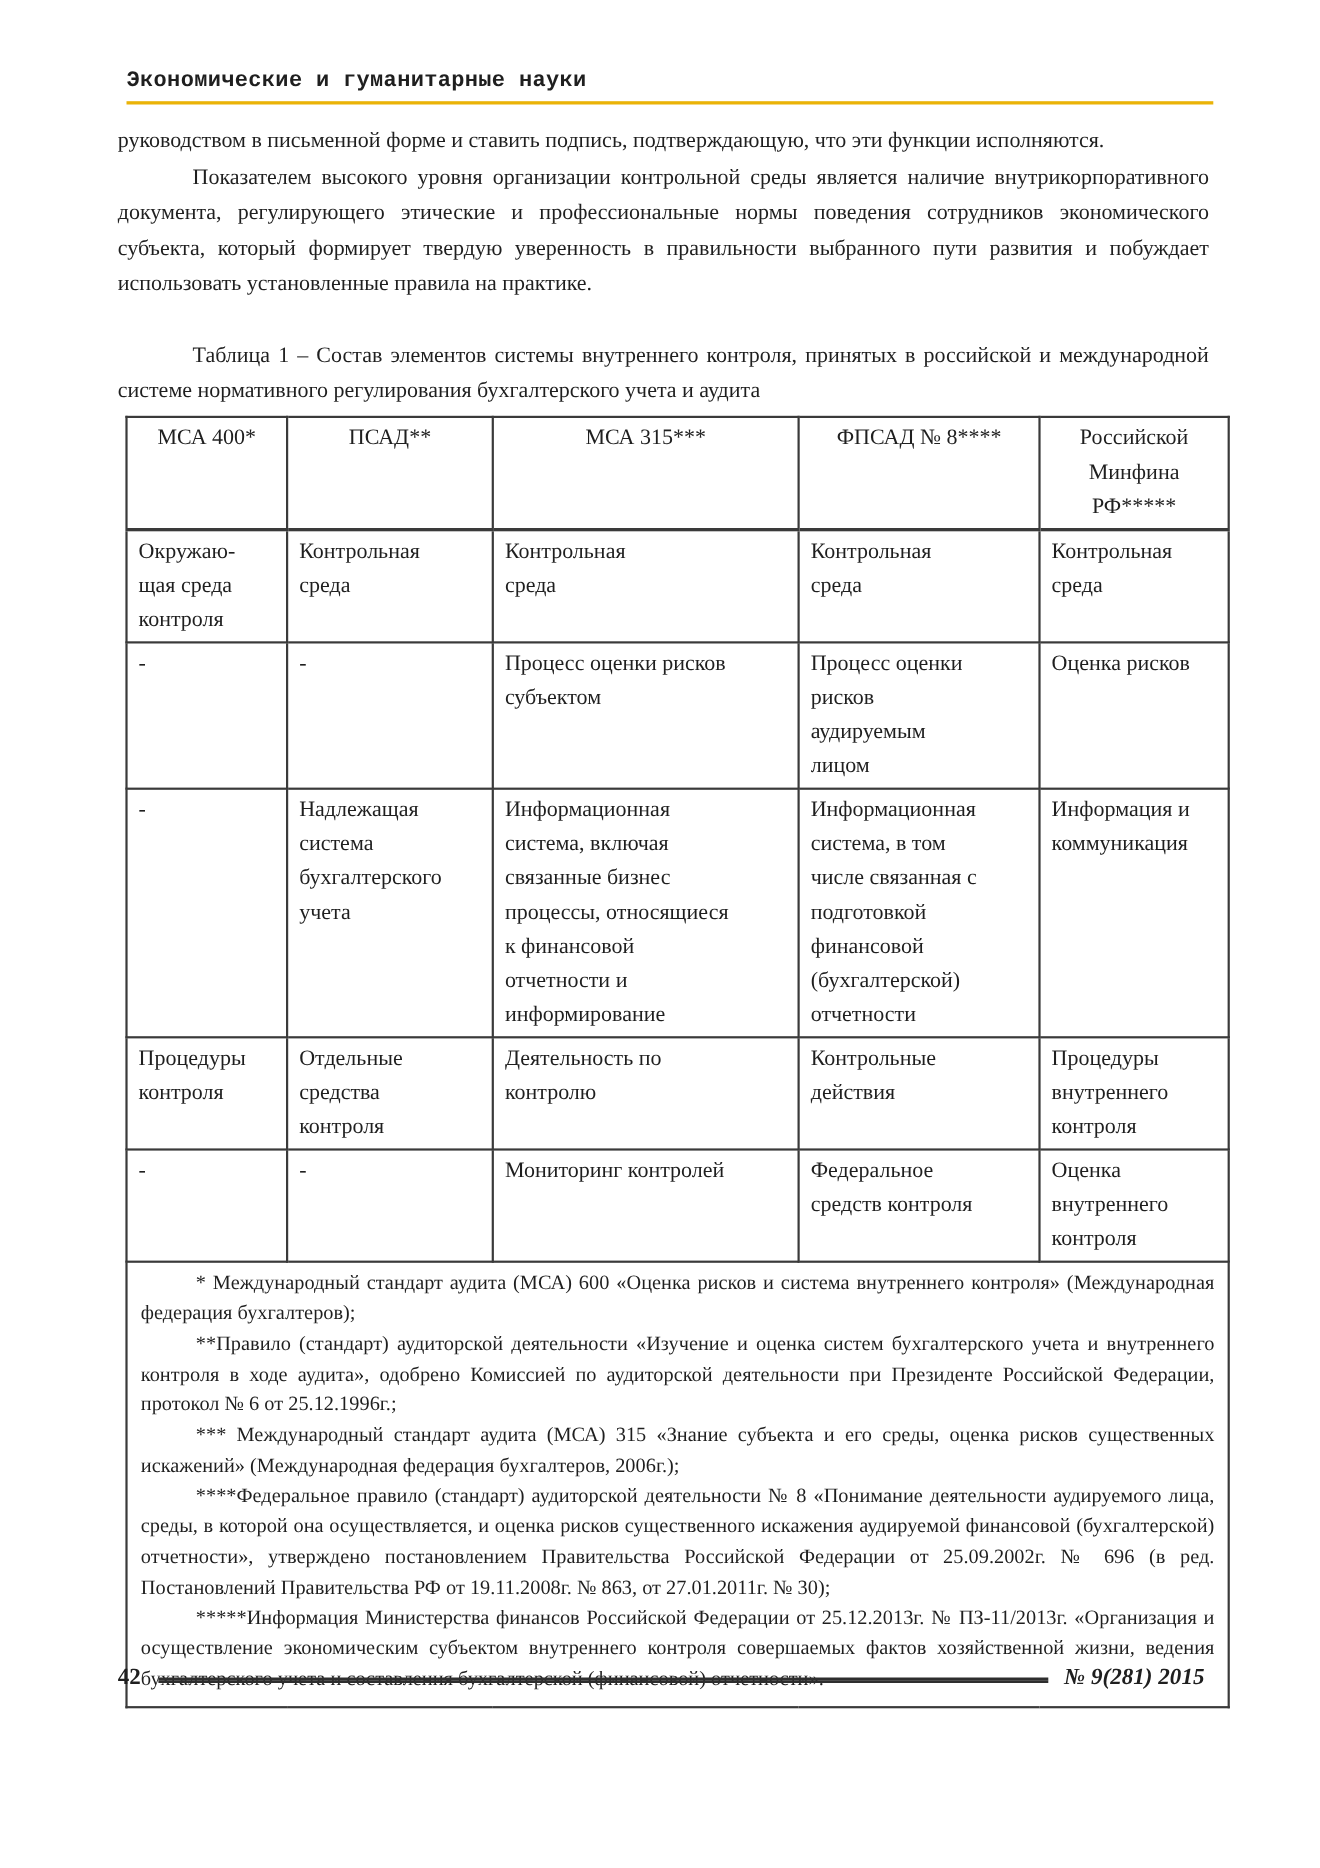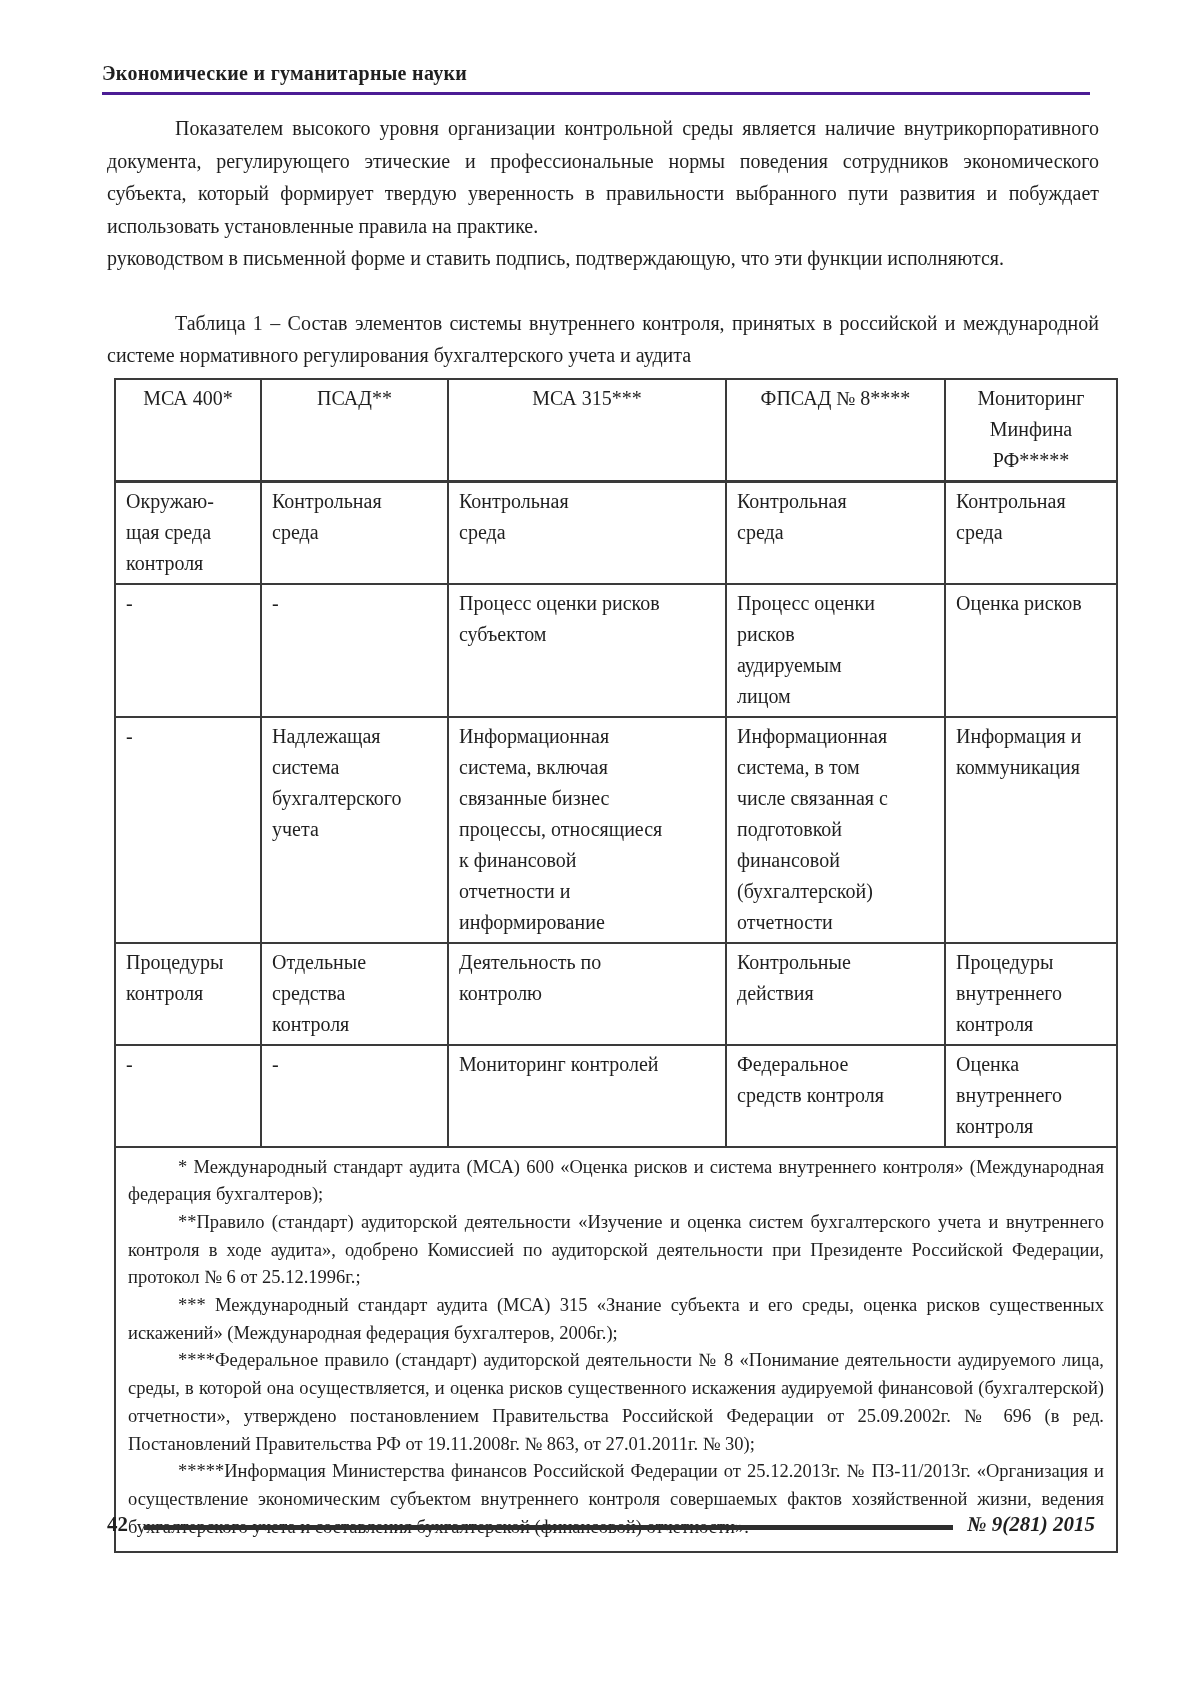--- a/index.html
+++ b/index.html
@@ -6,22 +6,22 @@
   html, body { margin: 0; padding: 0; }
   body {
     width: 1200px; height: 1698px;
     background: #ffffff;
     font-family: "Liberation Serif", "DejaVu Serif", serif;
     color: #1f1f1f;
   }
   .page { position: relative; width: 1200px; height: 1698px; overflow: hidden; }
 
   .running-header {
-    position: absolute; left: 102px; top: 62px; width: 988px;
-    border-bottom: 3px solid #4c1d95; padding-bottom: 7px;
+    position: absolute; left: 115px; top: 62px; width: 988px;
+    border-bottom: 3px solid #eab308; padding-bottom: 7px; font-family: Liberation Mono, monospace;
   }
   .rh-title { font-weight: bold; font-size: 20px; letter-spacing: 0.3px; }
 
   .content { position: absolute; left: 107px; top: 112px; width: 1010px; }
   .para {
     width: 992px; margin: 0; text-align: justify;
     font-size: 20px; line-height: 32.5px;
   }
   .para.indent { text-indent: 68px; }
   .table-caption {
@@ -71,40 +71,40 @@
 <body>
 
 <div class="page">
 
   <header class="running-header">
     <span class="rh-title">Экономические и гуманитарные науки</span>
   </header>
 
   <main class="content">
 
+    <p class="para">руководством в письменной форме и ставить подпись, подтверждающую, что эти функции исполняются.</p>
     <p class="para indent">Показателем высокого уровня организации контрольной среды является наличие внутрикорпоративного документа, регулирующего этические и профессиональные нормы поведения сотрудников экономического субъекта, который формирует твердую уверенность в правильности выбранного пути развития и побуждает использовать установленные правила на практике.</p>
-    <p class="para">руководством в письменной форме и ставить подпись, подтверждающую, что эти функции исполняются.</p>
 
     <p class="table-caption">Таблица 1 – Состав элементов системы внутреннего контроля, принятых в российской и международной системе нормативного регулирования бухгалтерского учета и аудита</p>
 
     <table class="ctrl-table">
       <colgroup>
         <col style="width:146px">
         <col style="width:187px">
         <col style="width:278px">
         <col style="width:219px">
         <col style="width:172px">
       </colgroup>
       <thead>
         <tr>
           <th>МСА 400*</th>
           <th>ПСАД**</th>
           <th>МСА 315***</th>
           <th>ФПСАД № 8****</th>
-          <th>Мониторинг
+          <th>Российской
 Минфина
 РФ*****</th>
         </tr>
       </thead>
       <tbody>
         <tr class="r-env">
           <td>Окружаю-
 щая среда
 контроля</td>
           <td>Контрольная

